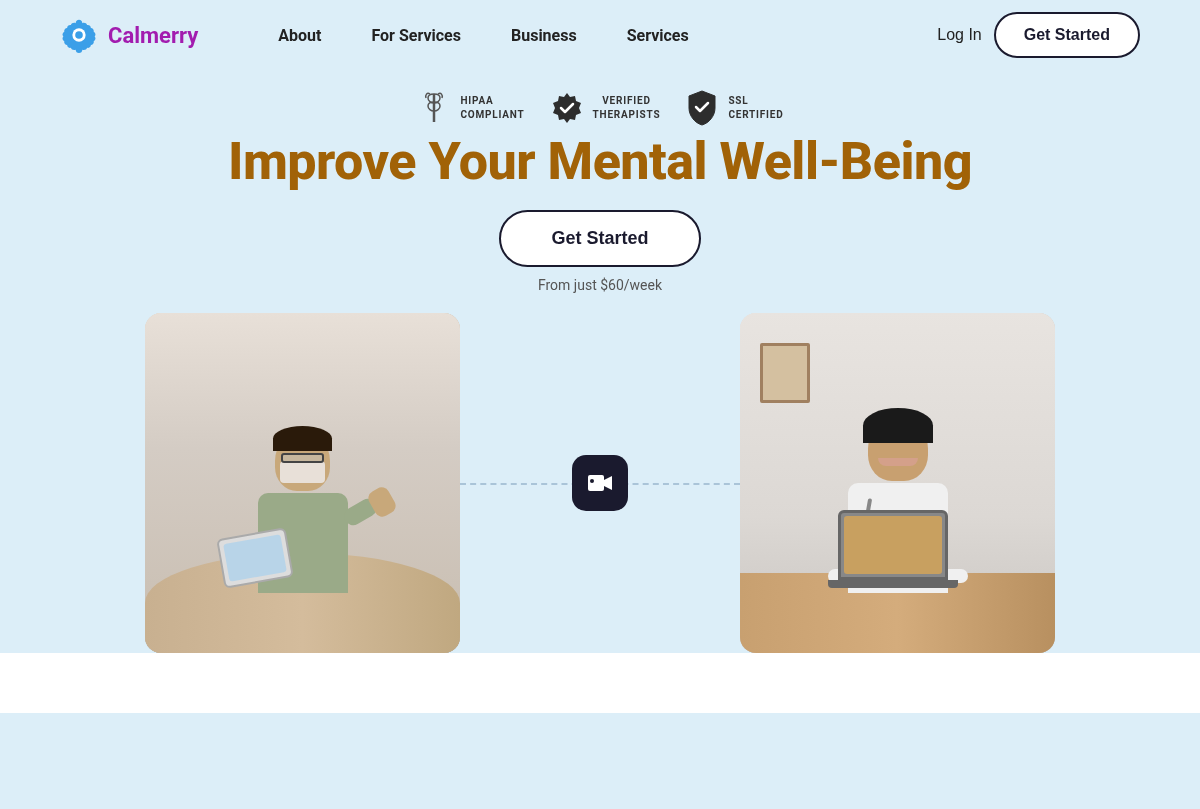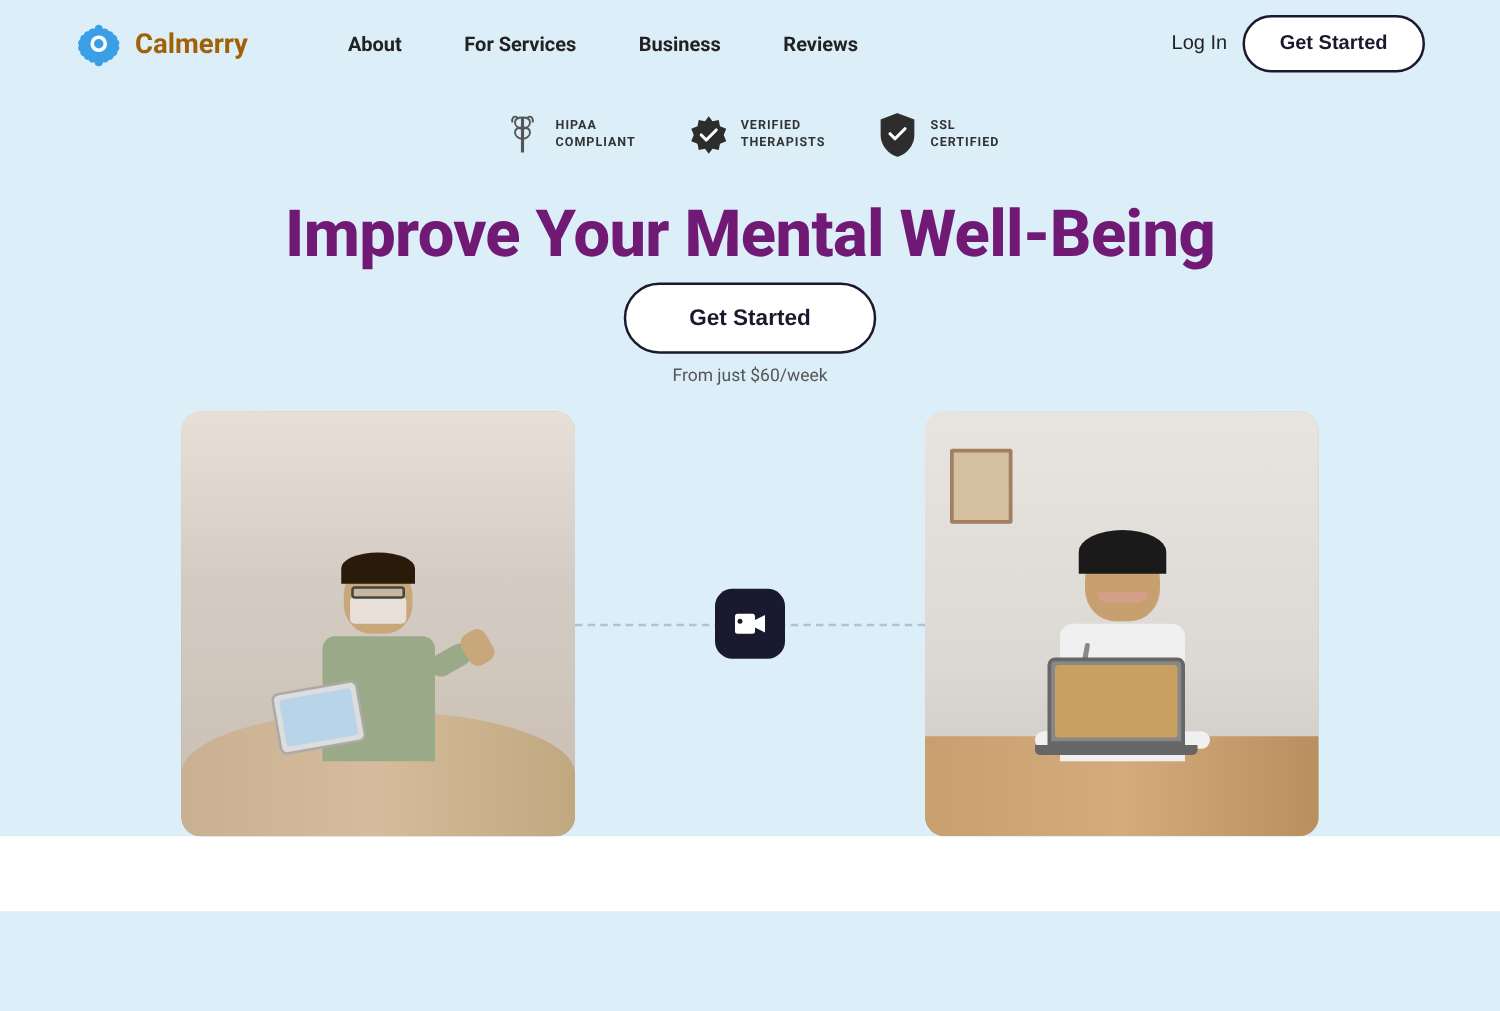--- a/index.html
+++ b/index.html
@@ -27,21 +27,21 @@
       text-decoration: none;
     }
     .logo-icon {
       width: 38px;
       height: 38px;
       color: #3b9fe8;
     }
     .logo-text {
       font-size: 22px;
       font-weight: 700;
-      color: #a16207;
+      color: #a21caf;
     }
     .nav-links {
       display: flex;
       gap: 50px;
       list-style: none;
       flex: 1;
     }
     .nav-links a {
       text-decoration: none;
       color: #222;
@@ -75,22 +75,22 @@
     .hero {
       background-color: #dceef8;
       text-align: center;
       padding: 20px 60px 0;
     }
 
     
     .badges {
       display: flex;
       justify-content: center;
-      gap: 40px;
-      margin-bottom: 32px;
+      gap: 24px;
+      margin-bottom: 6px;
     }
     .badge {
       display: flex;
       align-items: center;
       gap: 8px;
       font-size: 11px;
       font-weight: 600;
       color: #333;
       letter-spacing: 0.5px;
     }
@@ -98,23 +98,23 @@
       width: 36px;
       height: 36px;
       display: flex;
       align-items: center;
       justify-content: center;
     }
 
     .hero h1 {
       font-size: 52px;
       font-weight: 800;
-      color: #701a75;
+      color: #a16207;
       line-height: 1.15;
-      margin-bottom: 8px;
+      margin-bottom: 18px;
       letter-spacing: -0.5px;
     }
     .hero p {
       font-size: 17px;
       color: #444;
       line-height: 1.6;
       max-width: 580px;
       margin: 0 auto 30px;
     }
 
@@ -209,21 +209,21 @@
       <circle cx="20" cy="20" r="7" fill="white"></circle>
       <circle cx="20" cy="20" r="4" fill="#3b9fe8"></circle>
     </svg>
     <span class="logo-text">Calmerry</span>
   </a>
 
   <ul class="nav-links">
     <li><a href="#">About</a></li>
     <li><a href="#">For Services</a></li>
     <li><a href="#">Business</a></li>
-    <li><a href="#">Reviews</a></li>
+    <li><a href="#">Services</a></li>
   </ul>
 
   <div class="nav-actions">
     <button class="login-btn">Log In</button>
     <button class="get-started-btn">Get Started</button>
   </div>
 </nav>
 
 <section class="hero">
 
@@ -242,21 +242,21 @@
       <div style="text-align:left; font-size:10px; font-weight:700; letter-spacing:0.8px; line-height:1.4;">HIPAA<br>COMPLIANT</div>
     </div>
 
     <div class="badge">
       <div class="badge-icon">
         <svg width="34" height="34" viewBox="0 0 34 34" fill="none" xmlns="http://www.w3.org/2000/svg">
           <path d="M17 2 L20 6 L25 5 L26 10 L31 12 L29 17 L31 22 L26 24 L25 29 L20 28 L17 32 L14 28 L9 29 L8 24 L3 22 L5 17 L3 12 L8 10 L9 5 L14 6 Z" fill="#2d2d2d" stroke="#2d2d2d" stroke-width="0"></path>
           <path d="M11 17 L15 21 L23 13" stroke="white" stroke-width="2.5" stroke-linecap="round" stroke-linejoin="round"></path>
         </svg>
       </div>
-      <div style="text-align:left; font-size:10px; font-weight:700; letter-spacing:0.8px; line-height:1.4;">VERIFIED<br>THERAPISTS</div>
+      <div style="text-align:center; font-size:10px; font-weight:700; letter-spacing:0.8px; line-height:1.4;">VERIFIED<br>THERAPISTS</div>
     </div>
 
     <div class="badge">
       <div class="badge-icon">
         <svg width="30" height="36" viewBox="0 0 30 36" fill="none" xmlns="http://www.w3.org/2000/svg">
           <path d="M15 1 L28 6 L28 18 C28 26 22 33 15 35 C8 33 2 26 2 18 L2 6 Z" fill="#2d2d2d"></path>
           <path d="M15 1 L28 6 L28 18 C28 26 22 33 15 35 C8 33 2 26 2 18 L2 6 Z" fill="none" stroke="#2d2d2d" stroke-width="1"></path>
           <path d="M9 17 L13 21 L21 13" stroke="white" stroke-width="2.5" stroke-linecap="round" stroke-linejoin="round"></path>
         </svg>
       </div>

